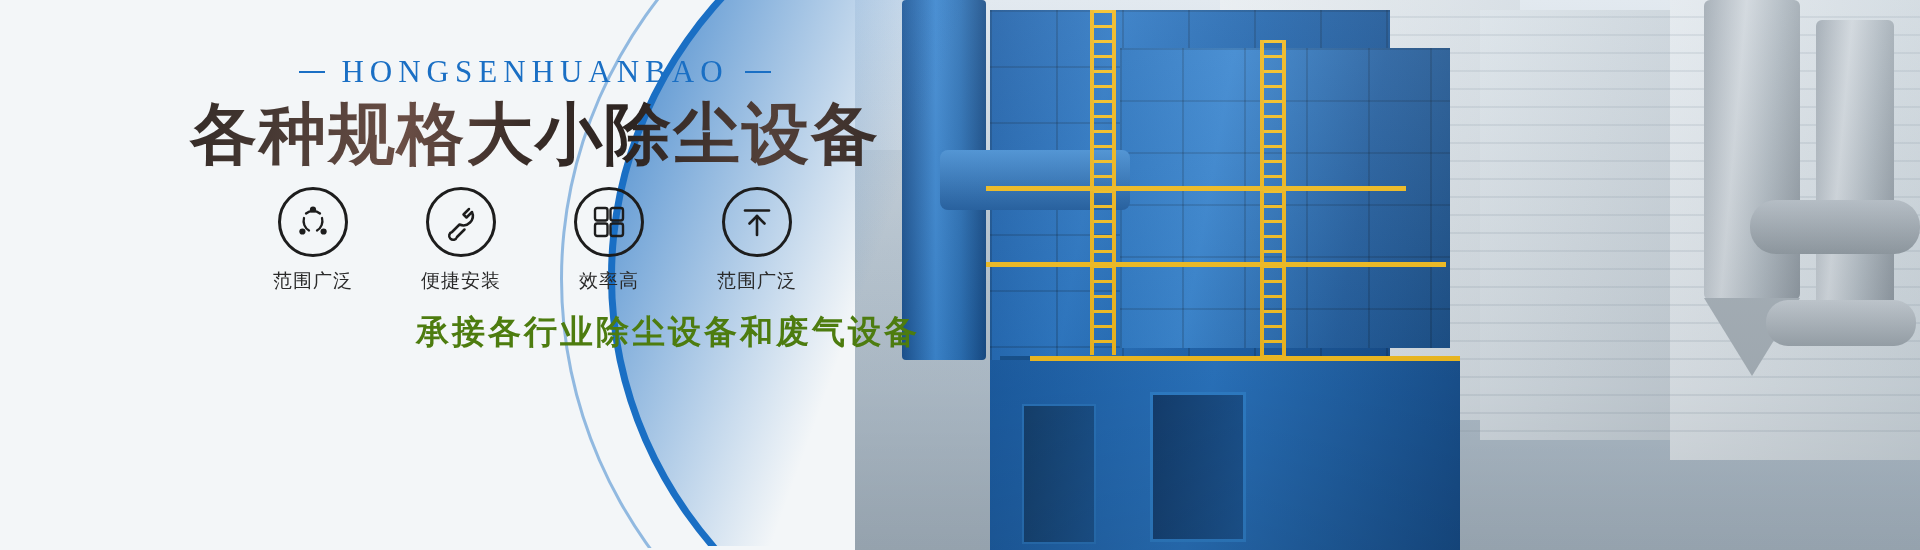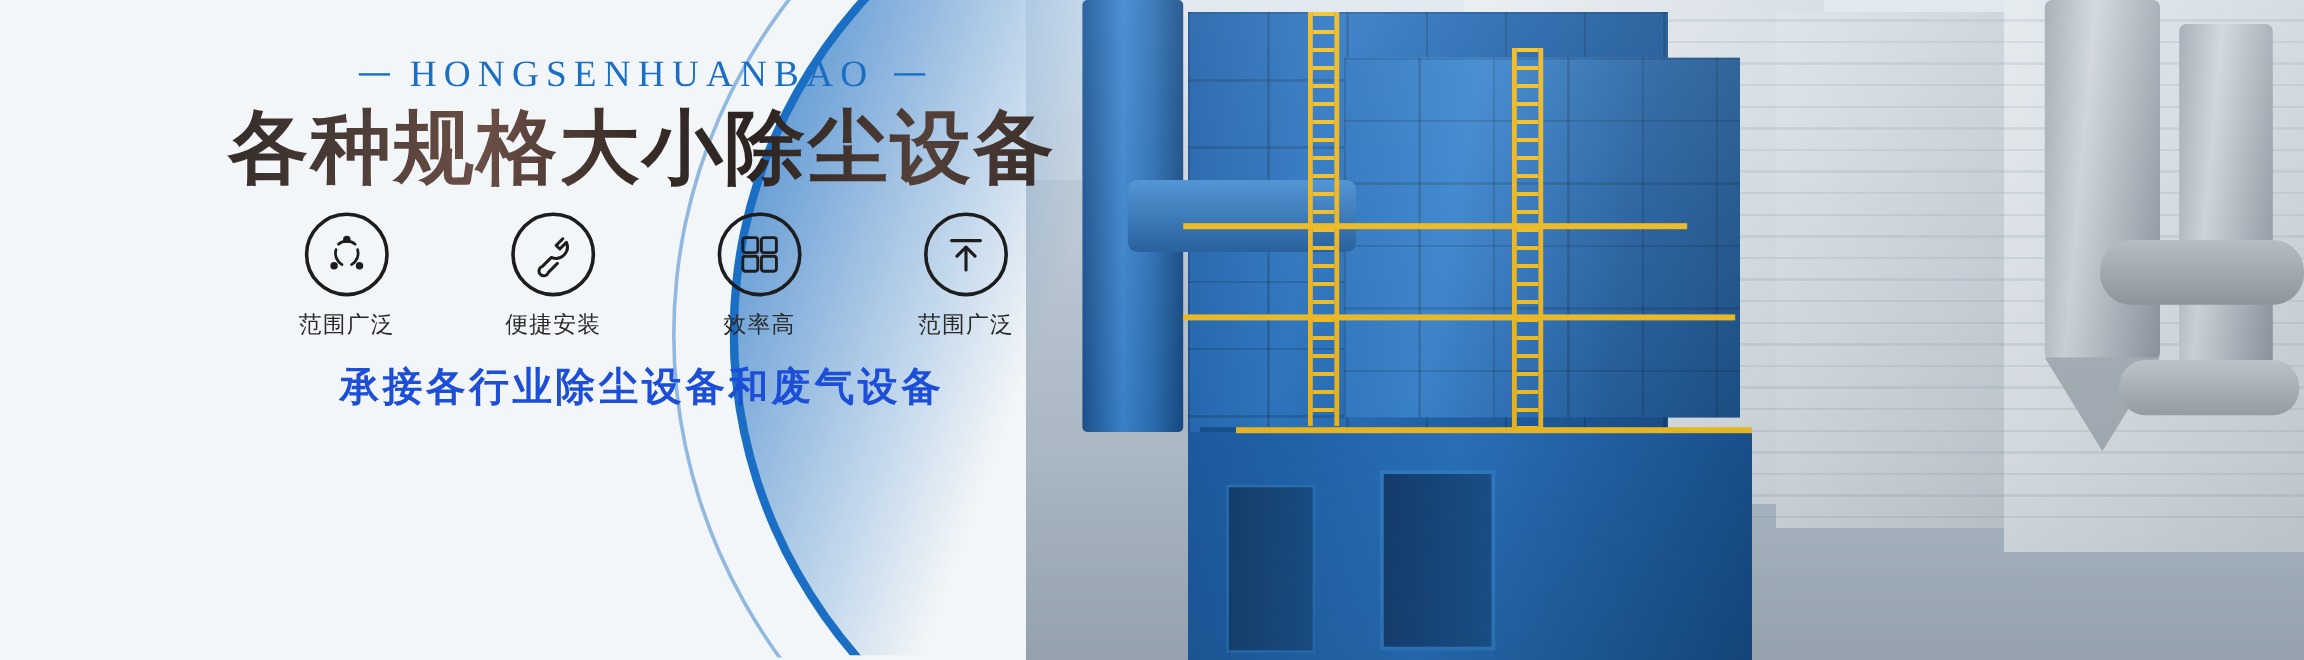--- a/index.html
+++ b/index.html
@@ -229,21 +229,21 @@
   }
   .arc-fill {
     position:absolute; left:614px; top:-146px; width:894px; height:846px;
     border-radius:50%;
     background:linear-gradient(110deg, rgba(28,110,194,0.92) 0%, rgba(28,110,194,0.0) 34%);
     clip-path:inset(146px 520px 154px 0);
   }
 
   
   .content {
-    position:absolute; left:150px; top:44px; width:770px; height:460px;
+    position:absolute; left:150px; top:54px; width:770px; height:460px;
     text-align:center; z-index:40;
   }
   .eyebrow {
     display:flex; align-items:center; justify-content:center; gap:16px;
     color:#1a6fc4;
     font-family:"Liberation Serif","DejaVu Serif",serif;
     font-size:31px; letter-spacing:6px; font-weight:400;
     margin-bottom:6px;
   }
   .eyebrow .dash { display:inline-block; width:26px; height:2px; background:#1a6fc4; }
@@ -260,33 +260,34 @@
     display:inline-block;
     background:#f77f09;
     color:#fff;
     font-size:30px; font-weight:bold; letter-spacing:2px;
     padding:9px 24px 11px 24px;
     margin-bottom:22px;
   }
   .features {
     display:flex; justify-content:center; gap:62px; margin-bottom:16px;
   }
-  .feature { width:86px; text-align:center;margin-left:24px; }
+  .feature { width:86px; text-align:center; }
   .feature .circle {
     width:70px; height:70px; margin:0 auto 11px auto;
     border:3px solid #1d1d1d; border-radius:50%;
     display:flex; align-items:center; justify-content:center;
   }
   .feature .flabel {
     font-size:19px; color:#2a2a2a; font-weight:500; letter-spacing:1px;
     white-space:nowrap;
   }
   .tagline {
-    color:#1d4ed8; font-size:33px; font-weight:bold; letter-spacing:3px;
+    color:#4d7c0f; font-size:33px; font-weight:bold; letter-spacing:3px;
     margin-top:14px;
+    text-align:right;
   }
 </style>
 </head>
 <body>
 
 <div id="banner">
 
   <div class="bg-left">
     <div class="wall-top-dark"></div>
     <div class="wall-ribs"></div>

